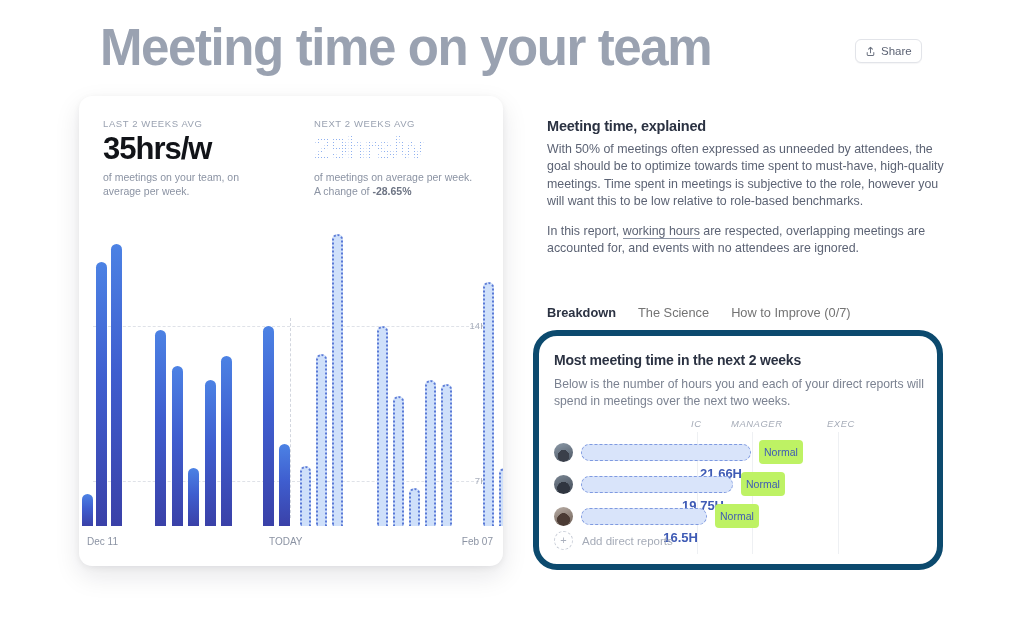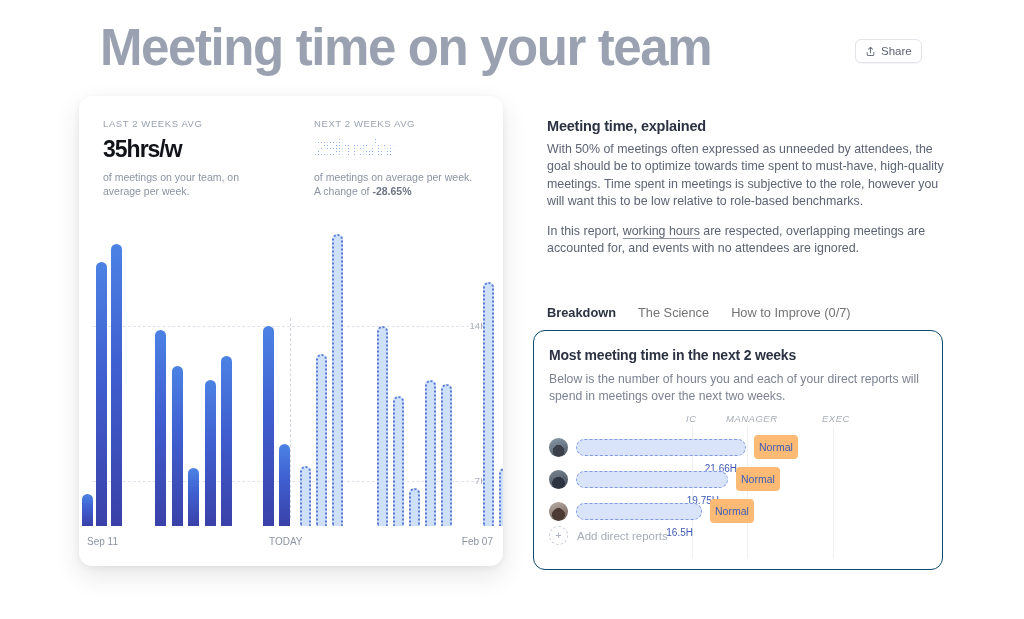--- a/index.html
+++ b/index.html
@@ -36,21 +36,21 @@
     overflow:hidden;
   }
   .stat{position:absolute;top:22px;}
   .stat.left{left:24px;text-align:left;}
   .stat.right{right:24px;}
   .stat-label{
     font-size:9.5px;letter-spacing:.6px;color:#9aa2b1;
     text-transform:uppercase;margin-bottom:3px;
   }
   .stat-value{
-    font-size:23px;font-weight:bold;letter-spacing:-1px;
+    font-size:31px;font-weight:bold;letter-spacing:-1px;
     color:#111318;line-height:34px;
   }
   .stat.right .stat-value{
     color:#c3d4f5;
     -webkit-text-stroke:0px;
     background-image:radial-gradient(circle, #8fb0ef 42%, transparent 43%);
     background-size:3px 3px;
     -webkit-background-clip:text;background-clip:text;
     color:transparent;
   }
@@ -106,21 +106,21 @@
   .link-u{border-bottom:1px solid #8b93a3;padding-bottom:.5px;cursor:pointer;color:#5c6374;}
 
   .tabs{
     position:absolute;left:547px;top:305px;display:flex;gap:22px;align-items:center;
   }
   .tab{font-size:12.8px;color:#737373;cursor:pointer;white-space:nowrap;}
   .tab.active{color:#2b3242;font-weight:bold;text-align:center;}
 
   .breakdown-card{
     position:absolute;left:533px;top:330px;width:410px;height:240px;
-    background:#fff;border:1px solid #0c4a6e;border-radius:12px;
+    background:#fff;border:6px solid #0c4a6e;border-radius:24px;
     box-sizing:border-box;
   }
   .bd-title{
     position:absolute;left:15px;top:16px;
     font-size:14px;font-weight:bold;color:#2b3242;letter-spacing:-.2px;
   }
   .bd-sub{
     position:absolute;left:15px;top:40px;width:375px;
     font-size:12.2px;line-height:17px;color:#7b8291;
   }
@@ -137,24 +137,24 @@
   .avatar{
     width:19px;height:19px;border-radius:50%;flex:none;
     background:#5b6270;position:relative;overflow:hidden;
   }
   .bar-pill{
     height:17px;margin-left:8px;
     background:#d9e4fa;border:1px dashed #7f9ae0;border-radius:9px;
     display:flex;align-items:center;justify-content:flex-end;
     padding-right:8px;box-sizing:border-box;
   }
-  .bar-pill span{font-size:10px;color:#3f5bb5;font-weight:normal;margin-top:43px;}
+  .bar-pill span{font-size:13px;color:#3f5bb5;font-weight:bold;margin-top:43px;}
   .tag{
     margin-left:8px;padding:6px 5px;border-radius:4px;
-    background:#fdba74;color:#3f5bb5;font-size:10.5px;white-space:nowrap;
+    background:#bef264;color:#3f5bb5;font-size:10.5px;white-space:nowrap;
   }
   .add-row{
     position:absolute;left:15px;top:195px;display:flex;align-items:center;gap:9px;
     cursor:pointer;
   }
   .add-circle{
     width:17px;height:17px;border-radius:50%;border:1px dashed #c7ccd6;
     display:flex;align-items:center;justify-content:center;
     font-size:11px;color:#aab0bd;line-height:1;
   }
@@ -219,21 +219,21 @@
           <div class="bar future" style="left: 298px; height: 200px;"></div>
           <div class="bar future" style="left: 314px; height: 130px;"></div>
           <div class="bar future" style="left: 330px; height: 38px;"></div>
           <div class="bar future" style="left: 346px; height: 146px;"></div>
           <div class="bar future" style="left: 362px; height: 142px;"></div>
           <div class="bar future" style="left: 404px; height: 244px;"></div>
           <div class="bar future" style="left: 420px; height: 58px;"></div>
         </div>
 
       <div class="axis-labels">
-        <div class="axis-label" style="left:8px">Sep 11</div>
+        <div class="axis-label" style="left:8px">Dec 11</div>
         <div class="axis-label" style="left:190px">TODAY</div>
         <div class="axis-label" style="right:10px">Feb 07</div>
       </div>
     </div>
   </div>
 
   <div class="right-col">
     <div class="expl-title">Meeting time, explained</div>
     <p class="expl-p">With 50% of meetings often expressed as unneeded by attendees, the goal should be to optimize towards time spent to must-have, high-quality meetings. Time spent in meetings is subjective to the role, however you will want this to be low relative to role-based benchmarks.</p>
     <p class="expl-p">

